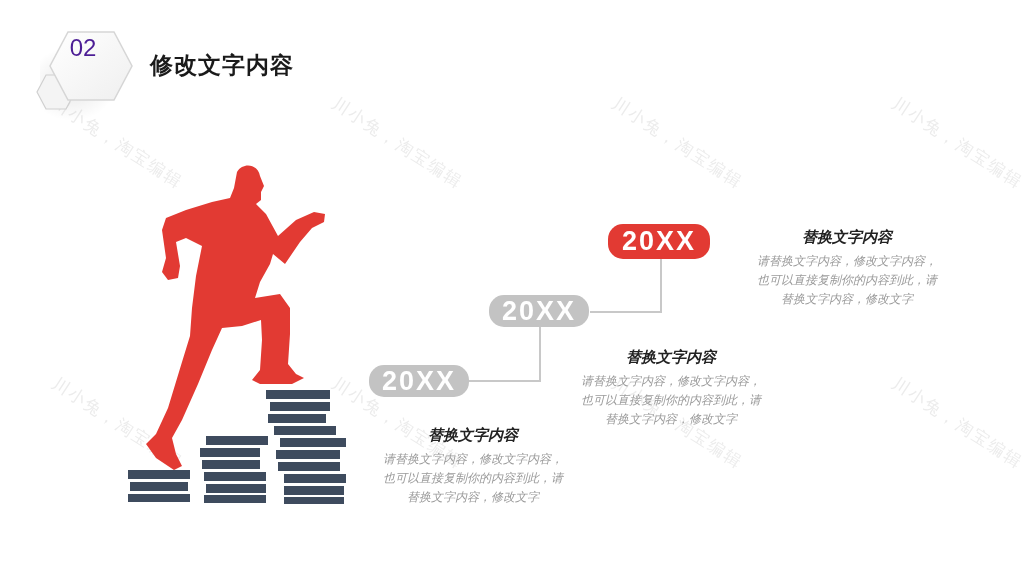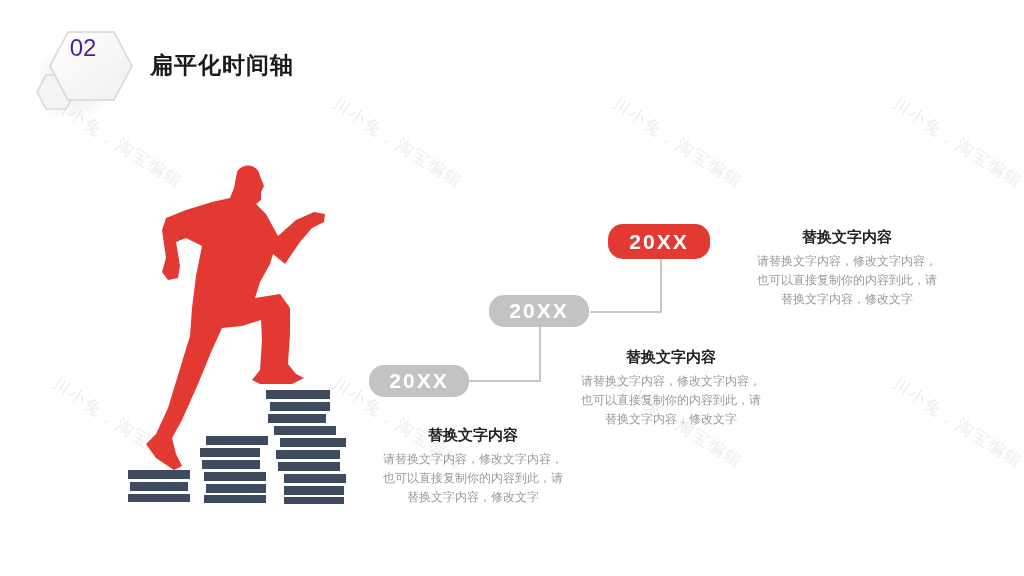--- a/index.html
+++ b/index.html
@@ -30,30 +30,30 @@
       color: #4c1d95; font-size: 24px; font-weight: normal; letter-spacing: 0px;
       font-family: "Liberation Sans", sans-serif;
     }
     .page-title {
       position: absolute; left: 150px; top: 50px; font-size: 23px; color: #1a1a1a;
       font-weight: bold; letter-spacing: 1px;
     }
 
     
     .year {
-      position: absolute; height: 32px; color: #ffffff; font-size: 21px;
+      position: absolute; height: 32px; color: #ffffff; font-size: 27px;
       font-family: "Liberation Sans", sans-serif; letter-spacing: 2px;
       display: flex; align-items: center; justify-content: center; font-weight: bold; border-radius: 15px;
     }
     .year.gray { background: #c3c3c3; }
     .year.red { background: #e23a33; }
     .connector { position: absolute; background: #c8c8c8; }
 
     
-    .block { position: absolute; width: 190px; text-align: center; }
+    .block { position: absolute; width: 190px; text-align: center; font-style: italic; }
     .block-title { font-size: 15px; font-weight: bold; color: #222222; margin-bottom: 5px; }
     .block-body { font-size: 12px; color: #9a9a9a; line-height: 19px; }
   </style>
 </head>
 <body>
 
 <div class="slide">
 
   <div class="wm" style="left:340px;top:92px;">川小兔，淘宝编辑</div>
   <div class="wm" style="left:620px;top:92px;">川小兔，淘宝编辑</div>
@@ -73,21 +73,21 @@
       <defs>
         <linearGradient id="hg" x1="0" y1="0" x2="1" y2="1">
           <stop offset="0" stop-color="#ffffff"></stop>
           <stop offset="1" stop-color="#efefef"></stop>
         </linearGradient>
       </defs>
       <polygon points="20,2 66,2 84,36 66,70 20,70 2,36" fill="url(#hg)" stroke="#d6d6d6" stroke-width="1.5"></polygon>
     </svg>
     <div class="section-num">02</div>
   </div>
-  <div class="page-title">扁平化时间轴</div>
+  <div class="page-title">修改文字内容</div>
 
   <svg style="position:absolute;left:120px;top:158px;" width="240" height="350" viewBox="0 0 240 350">
 
     <g fill="#3e4b5e">
 
       <rect x="8" y="312" width="62" height="9"></rect>
       <rect x="10" y="324" width="58" height="9"></rect>
       <rect x="8" y="336" width="62" height="8"></rect>
 
       <rect x="86" y="278" width="62" height="9"></rect>

